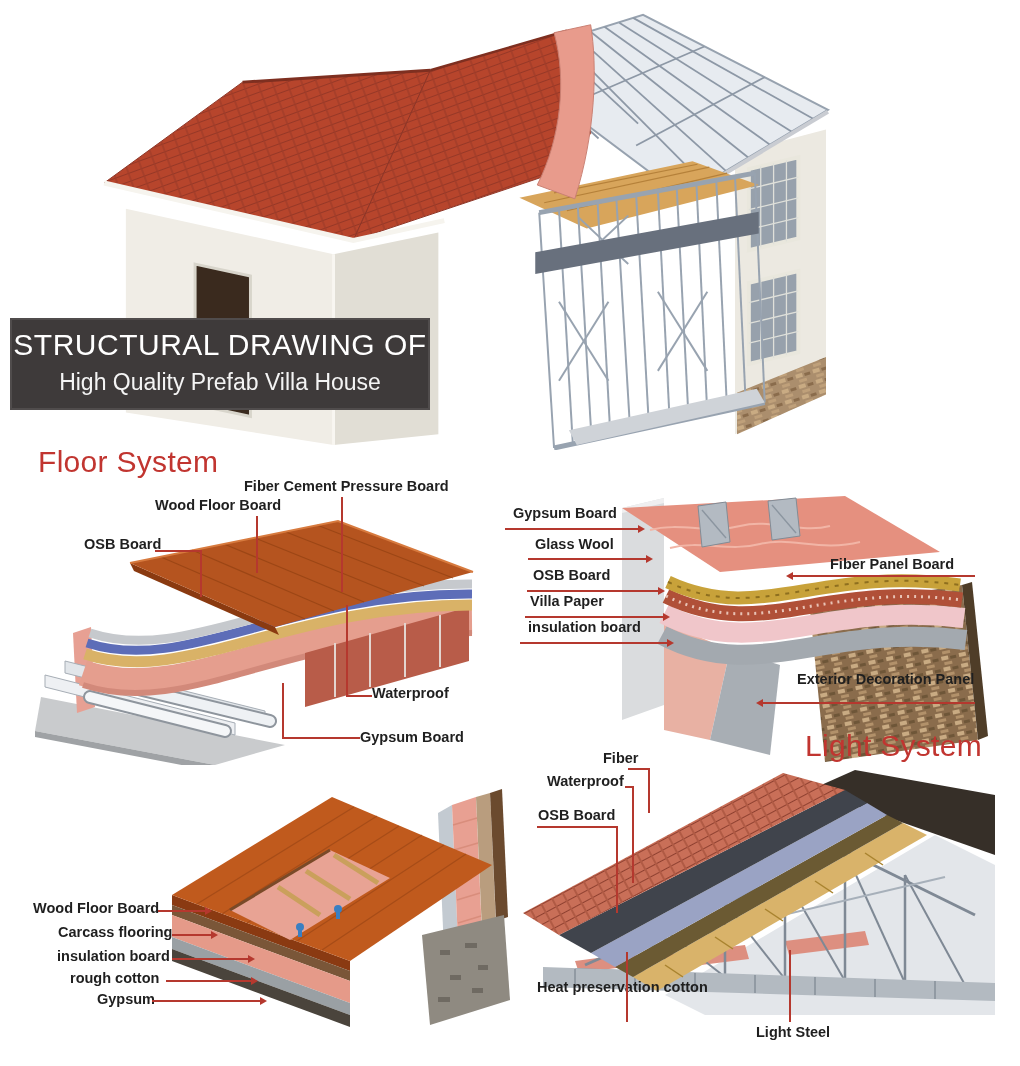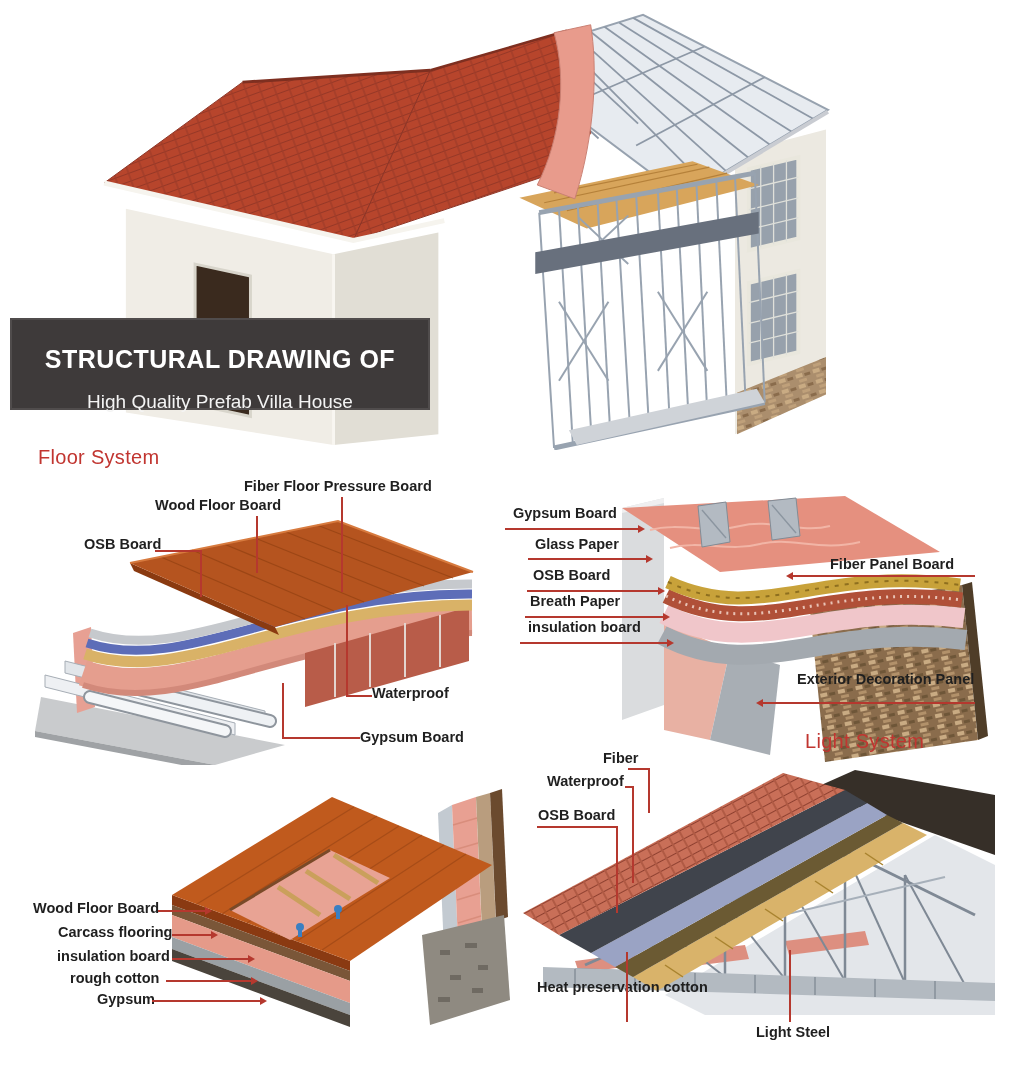--- a/index.html
+++ b/index.html
@@ -1,27 +1,27 @@
 <!DOCTYPE html>
 <html><head>
 <meta charset="utf-8">
 <style>
   html,body{margin:0;padding:0;background:#fff}
   body{font-family:"Liberation Sans",sans-serif}
   .stage{position:relative;width:1020px;height:1066px;background:#fff;overflow:hidden}
   .stage svg{position:absolute}
-  .sys-title{position:absolute;color:#c13530;font-size:20px;font-weight:400;letter-spacing:.3px;white-space:nowrap;line-height:1}
+  .sys-title{position:absolute;color:#c13530;font-size:30px;font-weight:400;letter-spacing:.3px;white-space:nowrap;line-height:1}
   .lbl{position:absolute;color:#1f1f1f;font-size:14.5px;font-weight:700;white-space:nowrap;line-height:1.05}
   .hl{position:absolute;height:2px;background:#b5382e}
   .vl{position:absolute;width:2px;background:#b5382e}
   .arr-r{position:absolute;width:0;height:0;border-top:4px solid transparent;border-bottom:4px solid transparent;border-left:7px solid #b5382e}
   .arr-l{position:absolute;width:0;height:0;border-top:4px solid transparent;border-bottom:4px solid transparent;border-right:7px solid #b5382e}
   .banner{position:absolute;left:10px;top:318px;width:420px;height:92px;background:#3e3a3a;color:#fff;text-align:center;box-shadow:inset 0 0 0 2px #504c4c}
-  .banner .t1{font-size:25px;font-weight:700;letter-spacing:.5px;margin-top:27px}
-  .banner .t2{font-size:19px;font-weight:400;color:#f4f4f4;margin-top:17px}
+  .banner .t1{font-size:30px;font-weight:400;letter-spacing:.5px;margin-top:10px}
+  .banner .t2{font-size:23px;font-weight:400;color:#f4f4f4;margin-top:7px}
 </style>
 </head>
 <body>
 
 <div class="stage">
 
   <svg viewBox="0 0 740 450" style="left:100px;top:5px;width:740px;height:445px">
     <defs>
       <pattern id="tileL" width="14" height="8" patternUnits="userSpaceOnUse" patternTransform="rotate(-20)">
         <rect width="14" height="8" fill="#b7452c"></rect>
@@ -317,44 +317,44 @@
       <polygon points="8,148 268,8 330,25 44,170" fill="url(#tilesR)"></polygon>
     </g>
   </svg>
 
   <div class="banner">
     <div class="t1">STRUCTURAL DRAWING OF</div>
     <div class="t2">High Quality Prefab Villa House</div>
   </div>
 
   <div class="sys-title" style="left:38px;top:447px">Floor System</div>
-  <div class="lbl" style="left:244px;top:479px">Fiber Floor Pressure Board</div>
+  <div class="lbl" style="left:244px;top:479px">Fiber Cement Pressure Board</div>
   <div class="vl" style="left:341px;top:497px;height:95px"></div>
   <div class="lbl" style="left:155px;top:498px">Wood Floor Board</div>
   <div class="vl" style="left:256px;top:516px;height:57px"></div>
   <div class="lbl" style="left:84px;top:537px">OSB Board</div>
   <div class="hl" style="left:155px;top:550px;width:46px"></div>
   <div class="vl" style="left:200px;top:550px;height:47px"></div>
   <div class="lbl" style="left:372px;top:686px">Waterproof</div>
   <div class="vl" style="left:346px;top:605px;height:92px"></div>
   <div class="hl" style="left:346px;top:695px;width:26px"></div>
   <div class="lbl" style="left:360px;top:730px">Gypsum Board</div>
   <div class="vl" style="left:282px;top:683px;height:56px"></div>
   <div class="hl" style="left:282px;top:737px;width:78px"></div>
 
   <div class="lbl" style="left:513px;top:506px">Gypsum Board</div>
   <div class="hl" style="left:505px;top:528px;width:133px"></div>
   <div class="arr-r" style="left:638px;top:525px"></div>
-  <div class="lbl" style="left:535px;top:537px">Glass Paper</div>
+  <div class="lbl" style="left:535px;top:537px">Glass Wool</div>
   <div class="hl" style="left:528px;top:558px;width:118px"></div>
   <div class="arr-r" style="left:646px;top:555px"></div>
   <div class="lbl" style="left:533px;top:568px">OSB Board</div>
   <div class="hl" style="left:527px;top:590px;width:131px"></div>
   <div class="arr-r" style="left:658px;top:587px"></div>
-  <div class="lbl" style="left:530px;top:594px">Breath Paper</div>
+  <div class="lbl" style="left:530px;top:594px">Villa Paper</div>
   <div class="hl" style="left:525px;top:616px;width:138px"></div>
   <div class="arr-r" style="left:663px;top:613px"></div>
   <div class="lbl" style="left:528px;top:620px">insulation board</div>
   <div class="hl" style="left:520px;top:642px;width:147px"></div>
   <div class="arr-r" style="left:667px;top:639px"></div>
   <div class="lbl" style="left:830px;top:557px">Fiber Panel Board</div>
   <div class="hl" style="left:793px;top:575px;width:182px"></div>
   <div class="arr-l" style="left:786px;top:572px"></div>
   <div class="lbl" style="left:797px;top:672px">Exterior Decoration Panel</div>
   <div class="hl" style="left:763px;top:702px;width:212px"></div>

